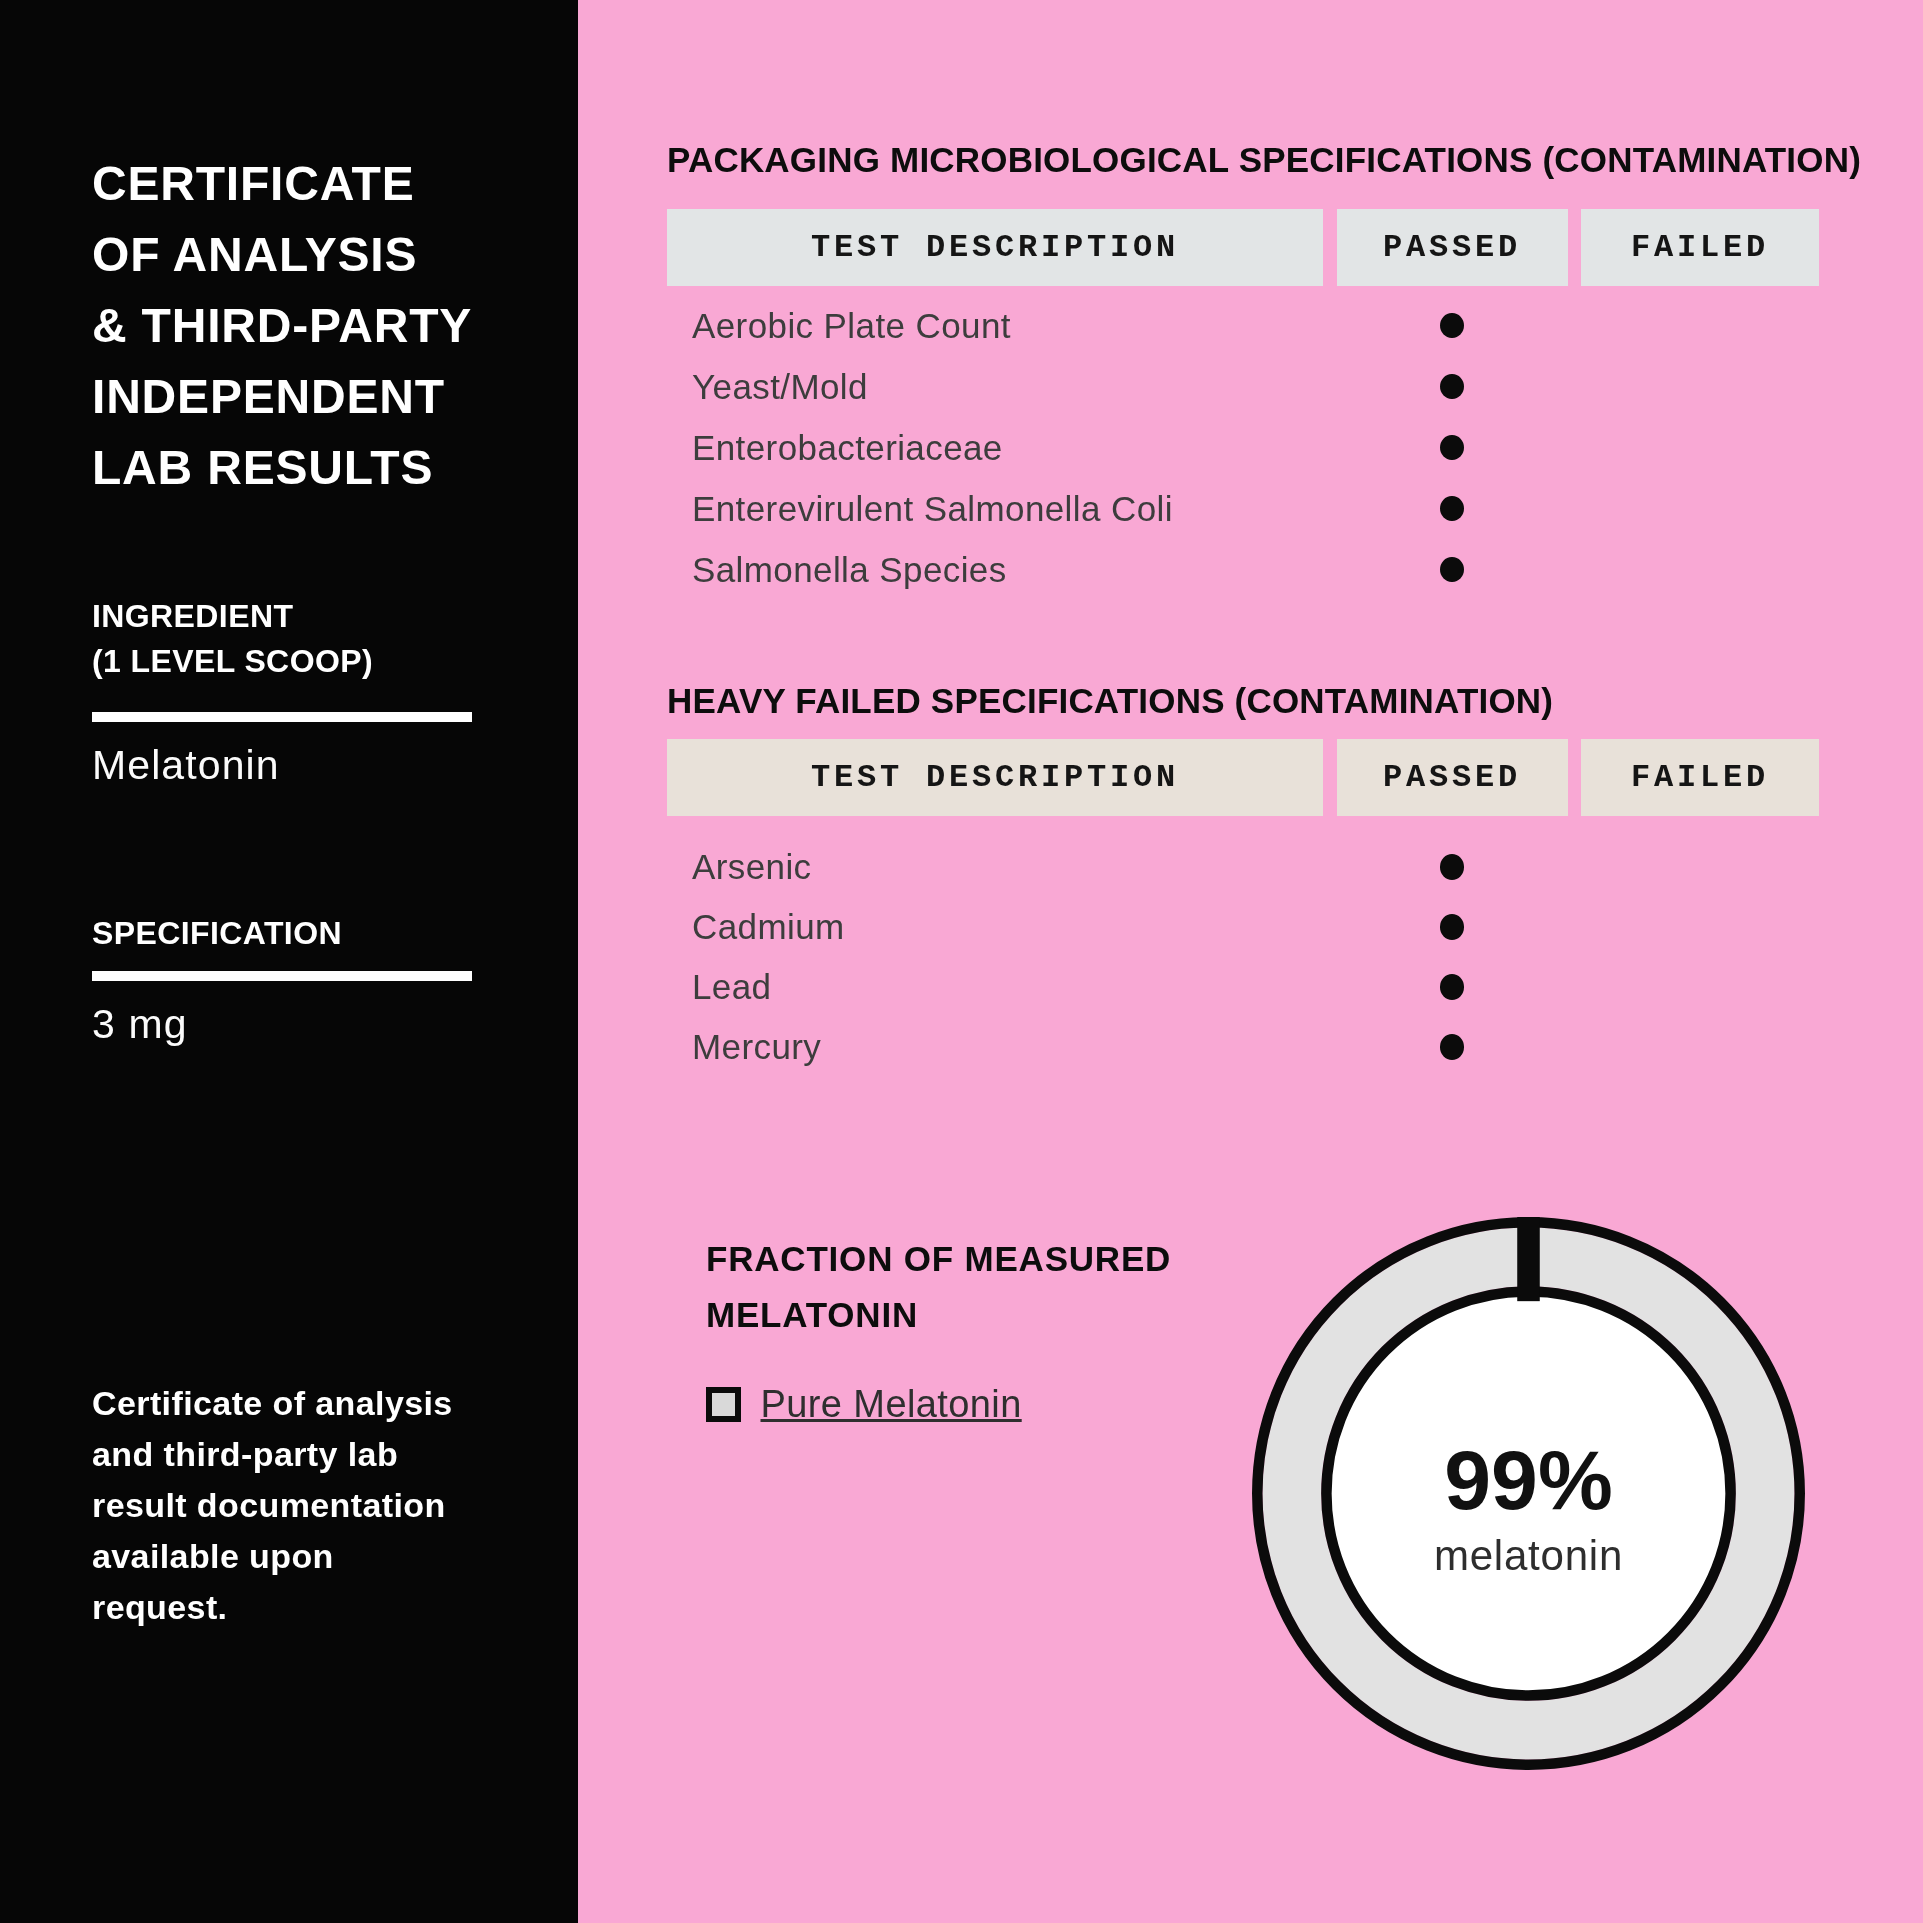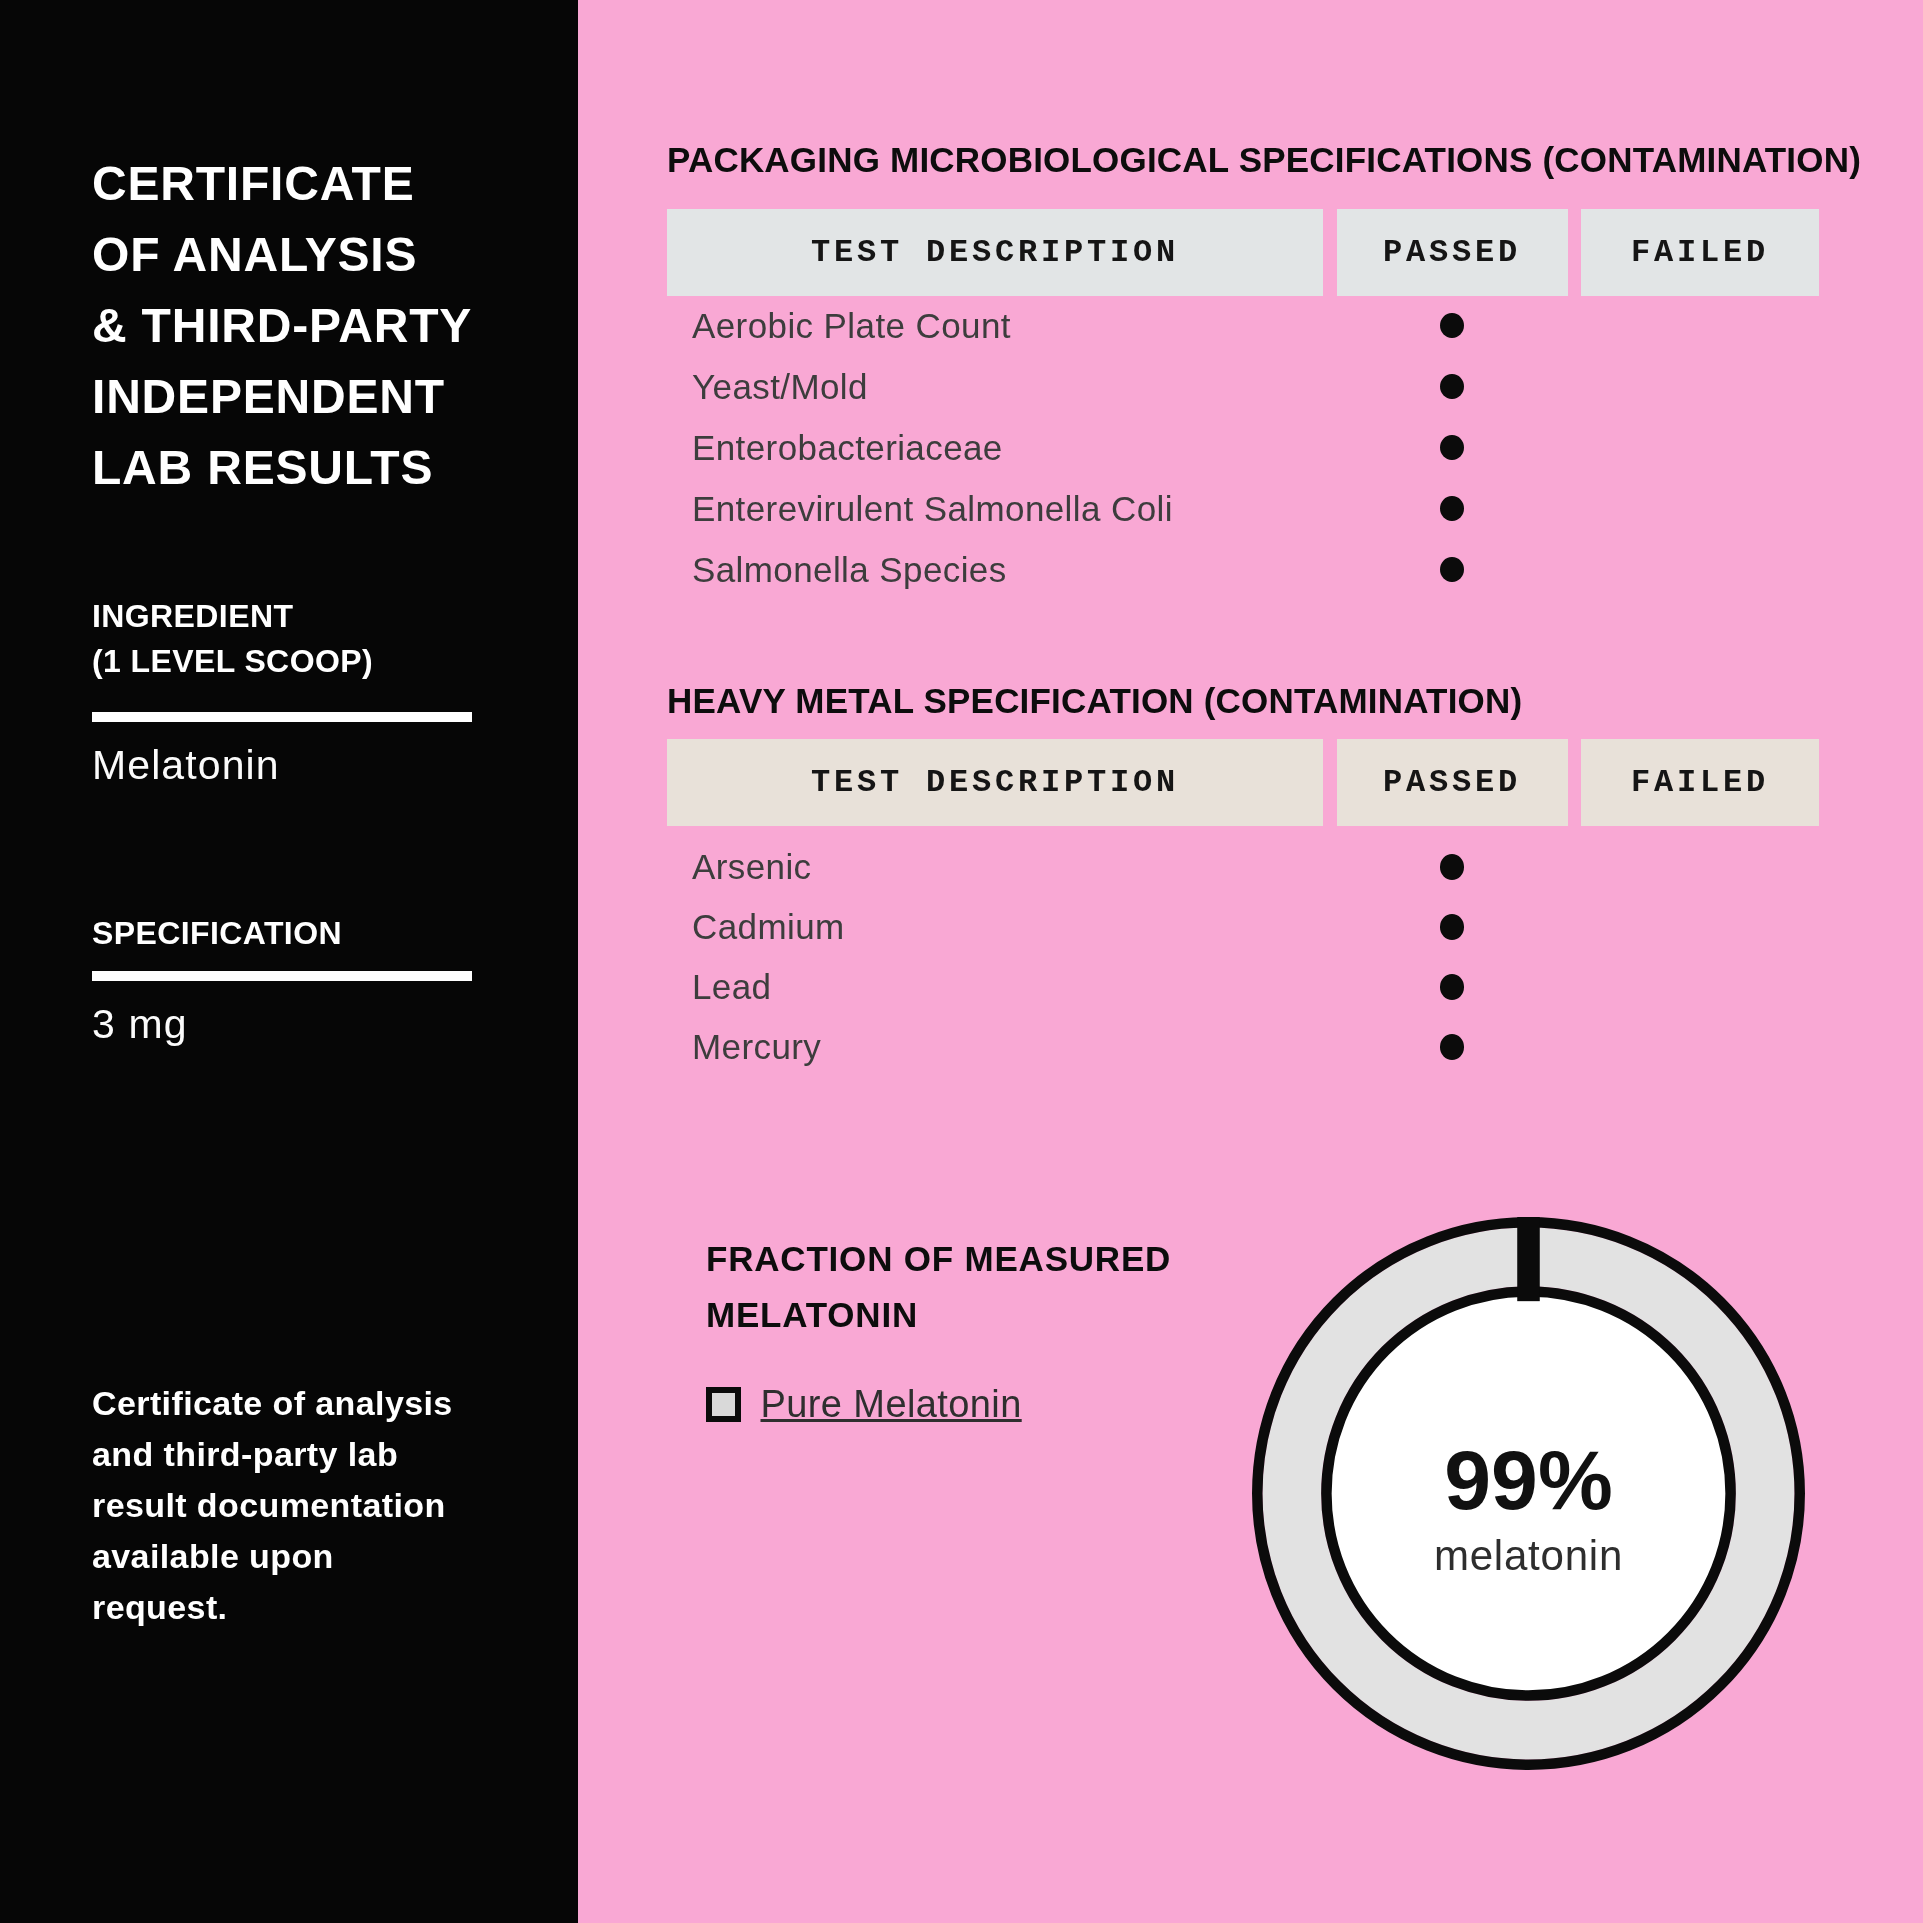--- a/index.html
+++ b/index.html
@@ -22,21 +22,21 @@
   .ingredient-value{top:742px;}
   .spec-value{top:1001px;}
   .side-note{position:absolute;left:92px;top:1378px;width:436px;font-size:34px;line-height:51px;
              font-weight:bold;letter-spacing:0.4px;white-space:pre-line;}
 
   
   .section-title{position:absolute;left:667px;font-size:35px;font-weight:bold;
                  letter-spacing:0.2px;color:#0d0d0d;white-space:nowrap;}
   .title-1{top:140px;}
   .title-2{top:681px;}
-  .thead{position:absolute;left:0;display:flex;height:87px;width:1152px;}
+  .thead{position:absolute;left:0;display:flex;height:77px;width:1152px;}
   .th{display:flex;align-items:center;justify-content:center;
       font-family:"Liberation Mono","DejaVu Sans Mono",monospace;
       font-weight:bold;font-size:32px;letter-spacing:3.8px;color:#151515;}
   .th-desc{width:656px;}
   .th-passed{width:231px;margin-left:13.5px;}
   .th-failed{width:238px;margin-left:13.5px;}
   .hdr-gray .th{background:#e2e5e6;}
   .hdr-beige .th{background:#e8e1d9;}
 
   .tbody{position:absolute;left:667px;width:1152px;}
@@ -129,21 +129,21 @@
     </div>
     <div class="trow">
       <div class="td-desc">Salmonella Species</div>
       <div class="td-passed">
           <span class="dot"></span>
         </div>
       <div class="td-failed"></div>
     </div>
   </div>
 
-  <div class="section-title title-2">HEAVY METAL SPECIFICATION (CONTAMINATION)</div>
+  <div class="section-title title-2">HEAVY FAILED SPECIFICATIONS (CONTAMINATION)</div>
 
   <div class="thead hdr-beige" style="top:739px;left:667px;">
     <div class="th th-desc">TEST DESCRIPTION</div>
     <div class="th th-passed">PASSED</div>
     <div class="th th-failed">FAILED</div>
   </div>
 
   <div class="tbody tbody-2">
     <div class="trow">
       <div class="td-desc">Arsenic</div>

